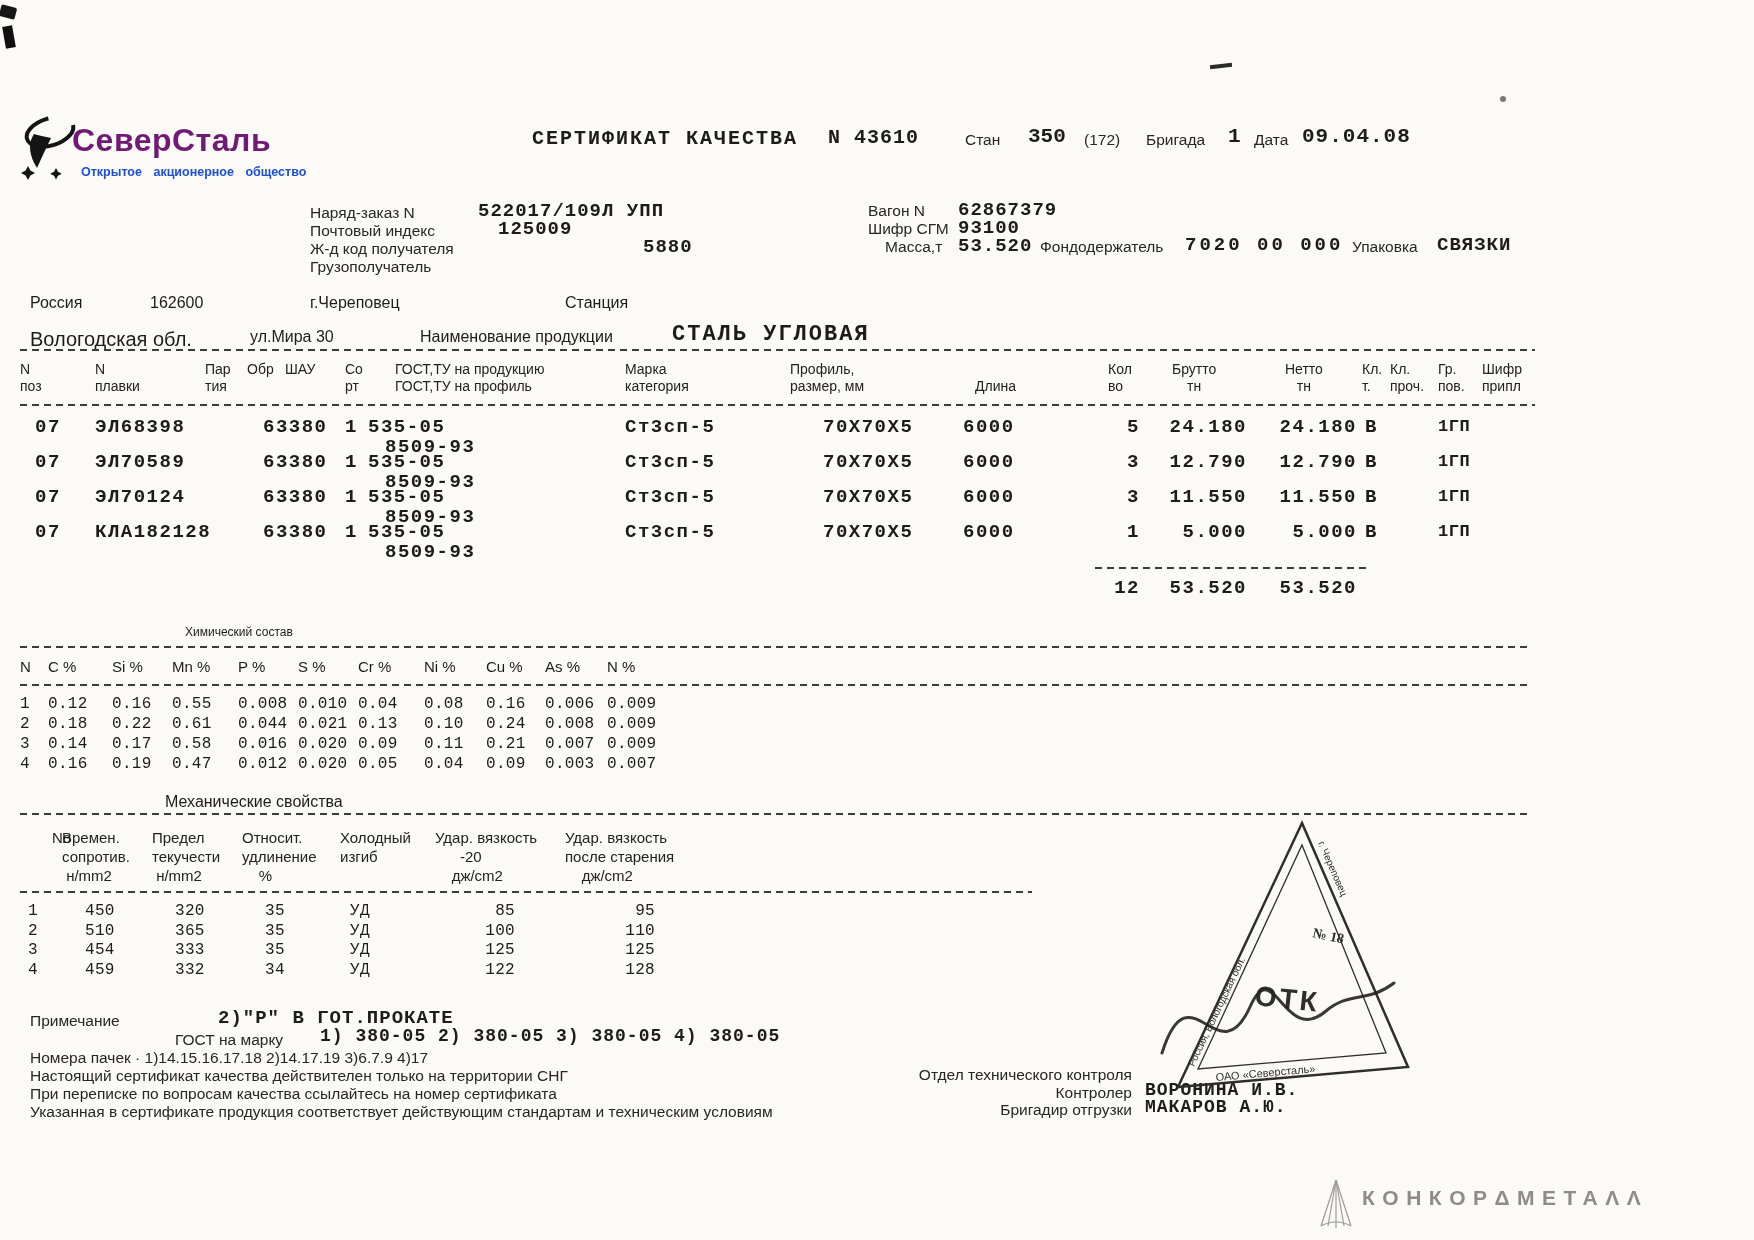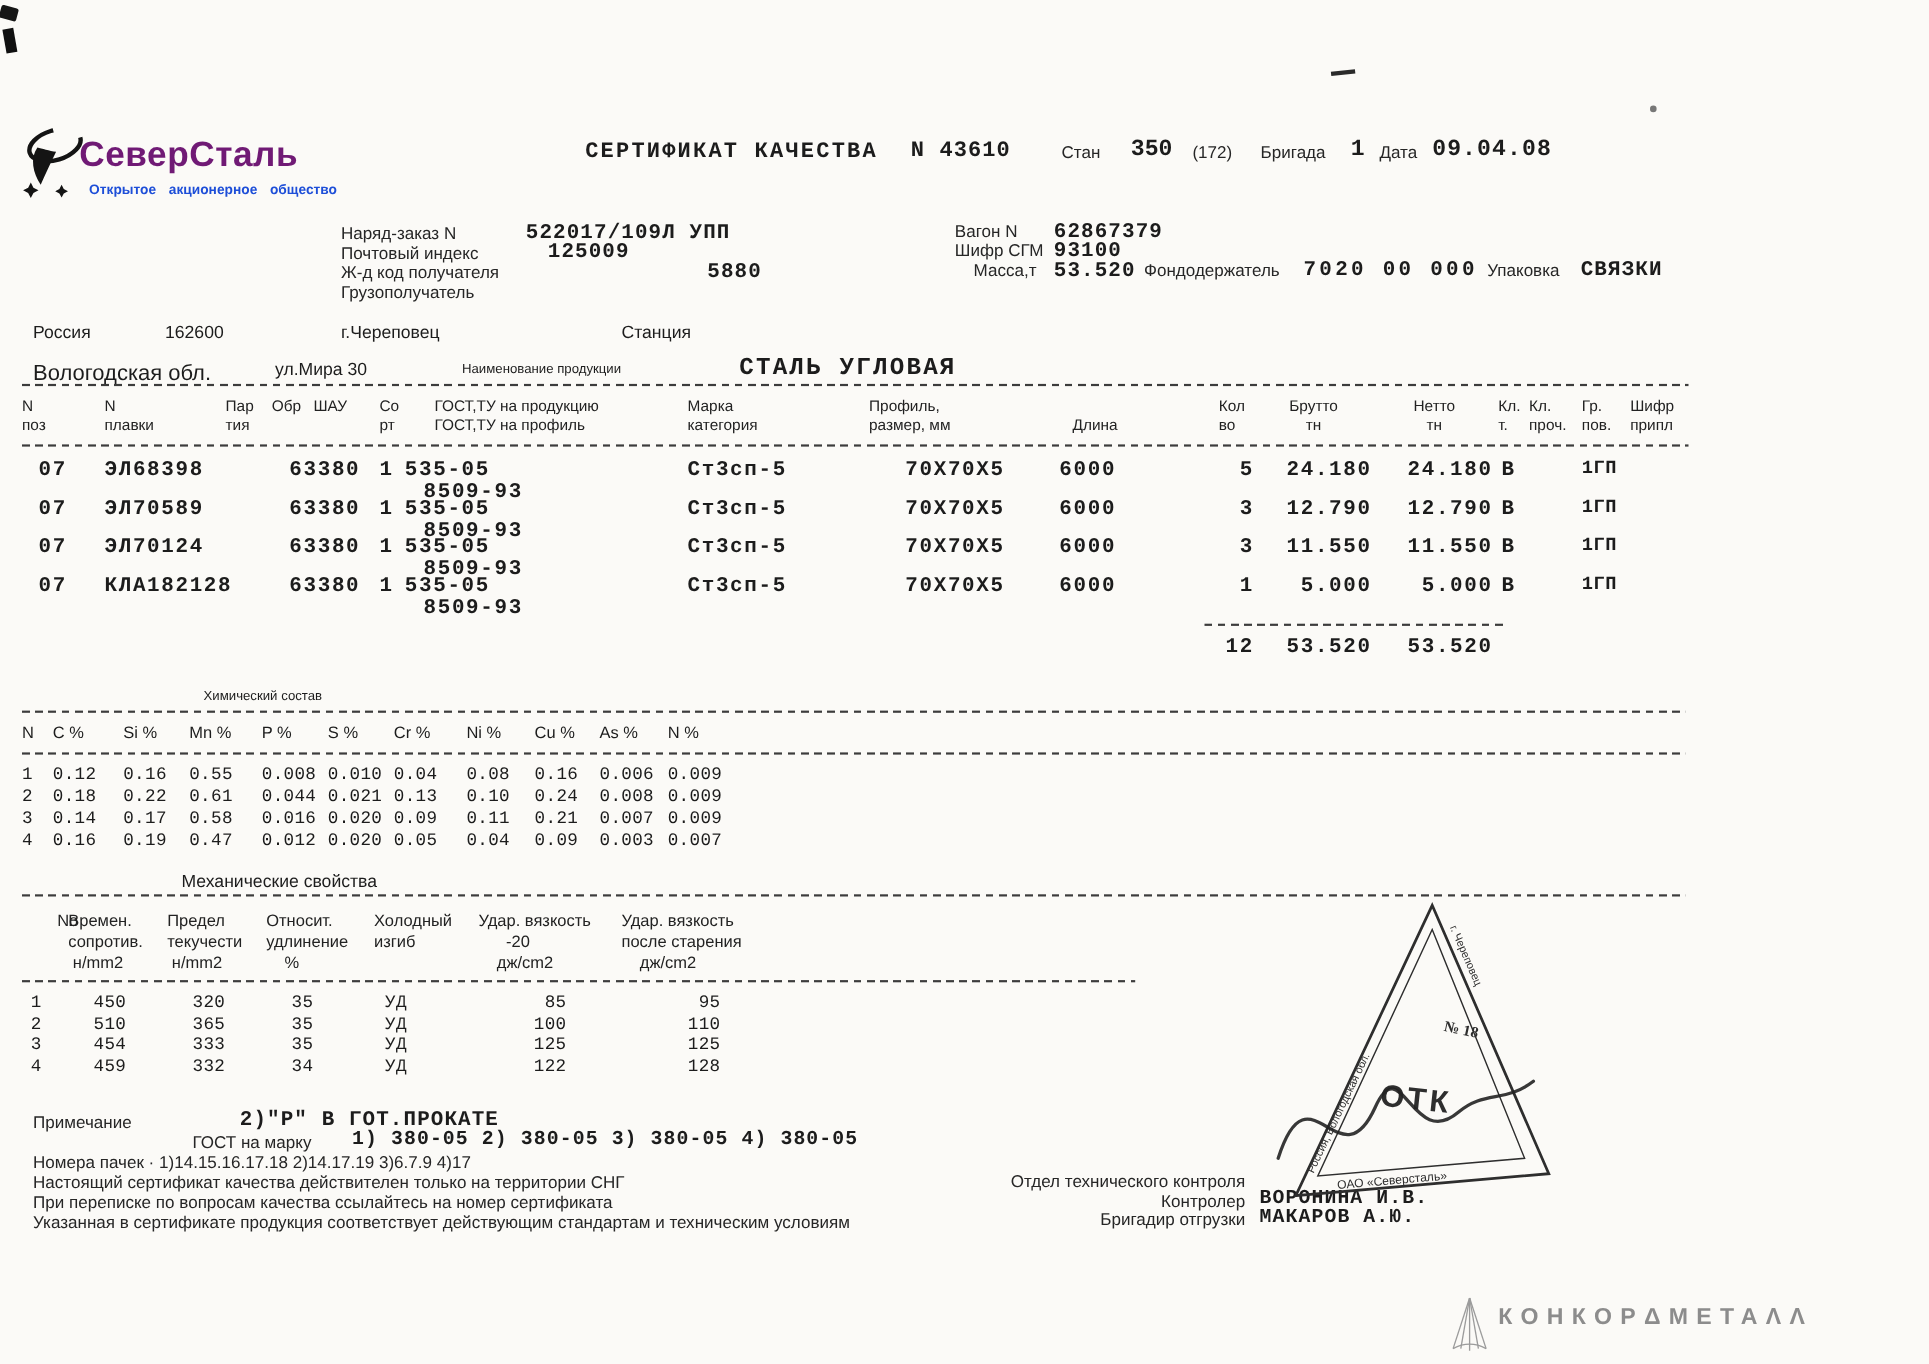--- a/index.html
+++ b/index.html
@@ -95,21 +95,21 @@
   <div class="abs mono val" style="left:1185px;top:234px;letter-spacing:3px;">7020 00 000</div>
   <div class="abs lbl" style="left:1352px;top:238px;">Упаковка</div>
   <div class="abs mono val" style="left:1437px;top:234px;">СВЯЗКИ</div>
 
   <div class="abs" style="left:30px;top:294px;font-size:16px;">Россия</div>
   <div class="abs" style="left:150px;top:294px;font-size:16px;">162600</div>
   <div class="abs" style="left:310px;top:294px;font-size:16px;">г.Череповец</div>
   <div class="abs" style="left:565px;top:294px;font-size:16px;">Станция</div>
   <div class="abs" style="left:30px;top:328px;font-size:20px;">Вологодская обл.</div>
   <div class="abs" style="left:250px;top:328px;font-size:16px;">ул.Мира 30</div>
-  <div class="abs" style="left:420px;top:328px;font-size:12px;">Наименование продукции</div>
+  <div class="abs" style="left:420px;top:328px;font-size:16px;">Наименование продукции</div>
   <div class="abs mono b" style="left:672px;top:322px;font-size:22px;letter-spacing:2px;">СТАЛЬ УГЛОВАЯ</div>
 
   <div class="abs dash" style="left:20px;top:349px;width:1515px;"></div>
 
   <div>
     <div class="abs th" style="left:20px;top:361px;">N
 поз</div>
     <div class="abs th" style="left:95px;top:361px;">N
 плавки</div>
     <div class="abs th" style="left:205px;top:361px;">Пар

